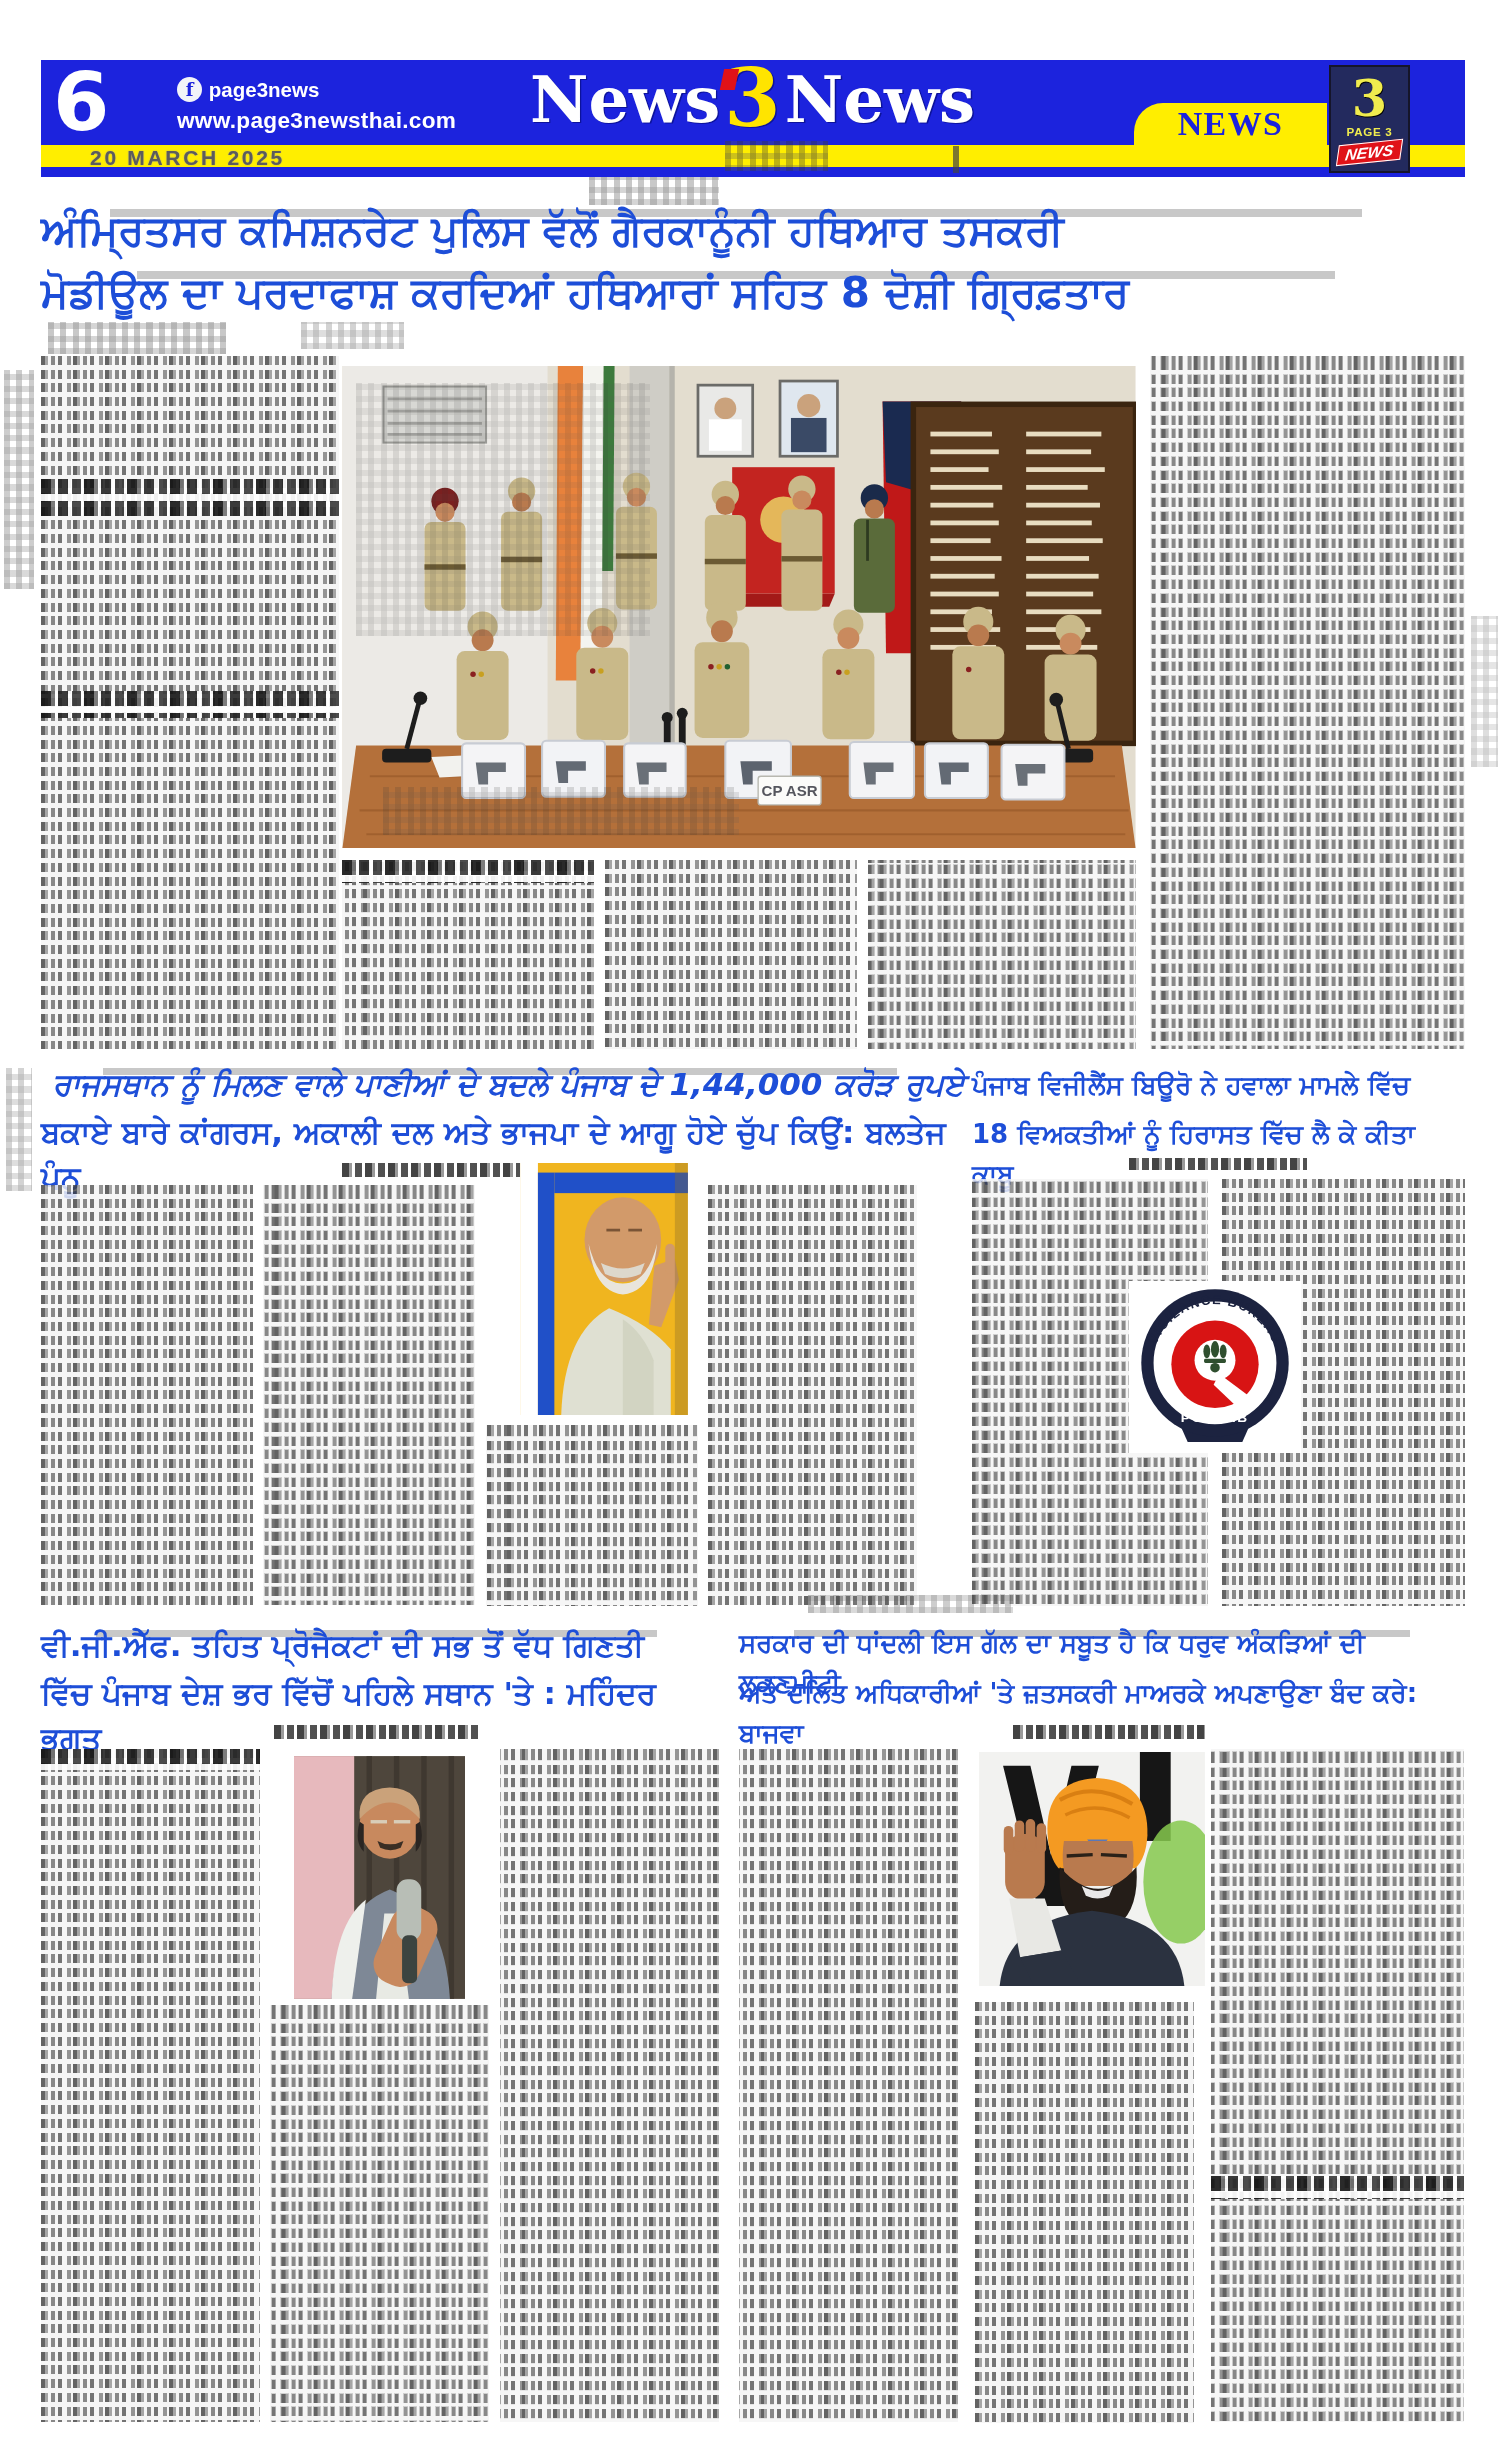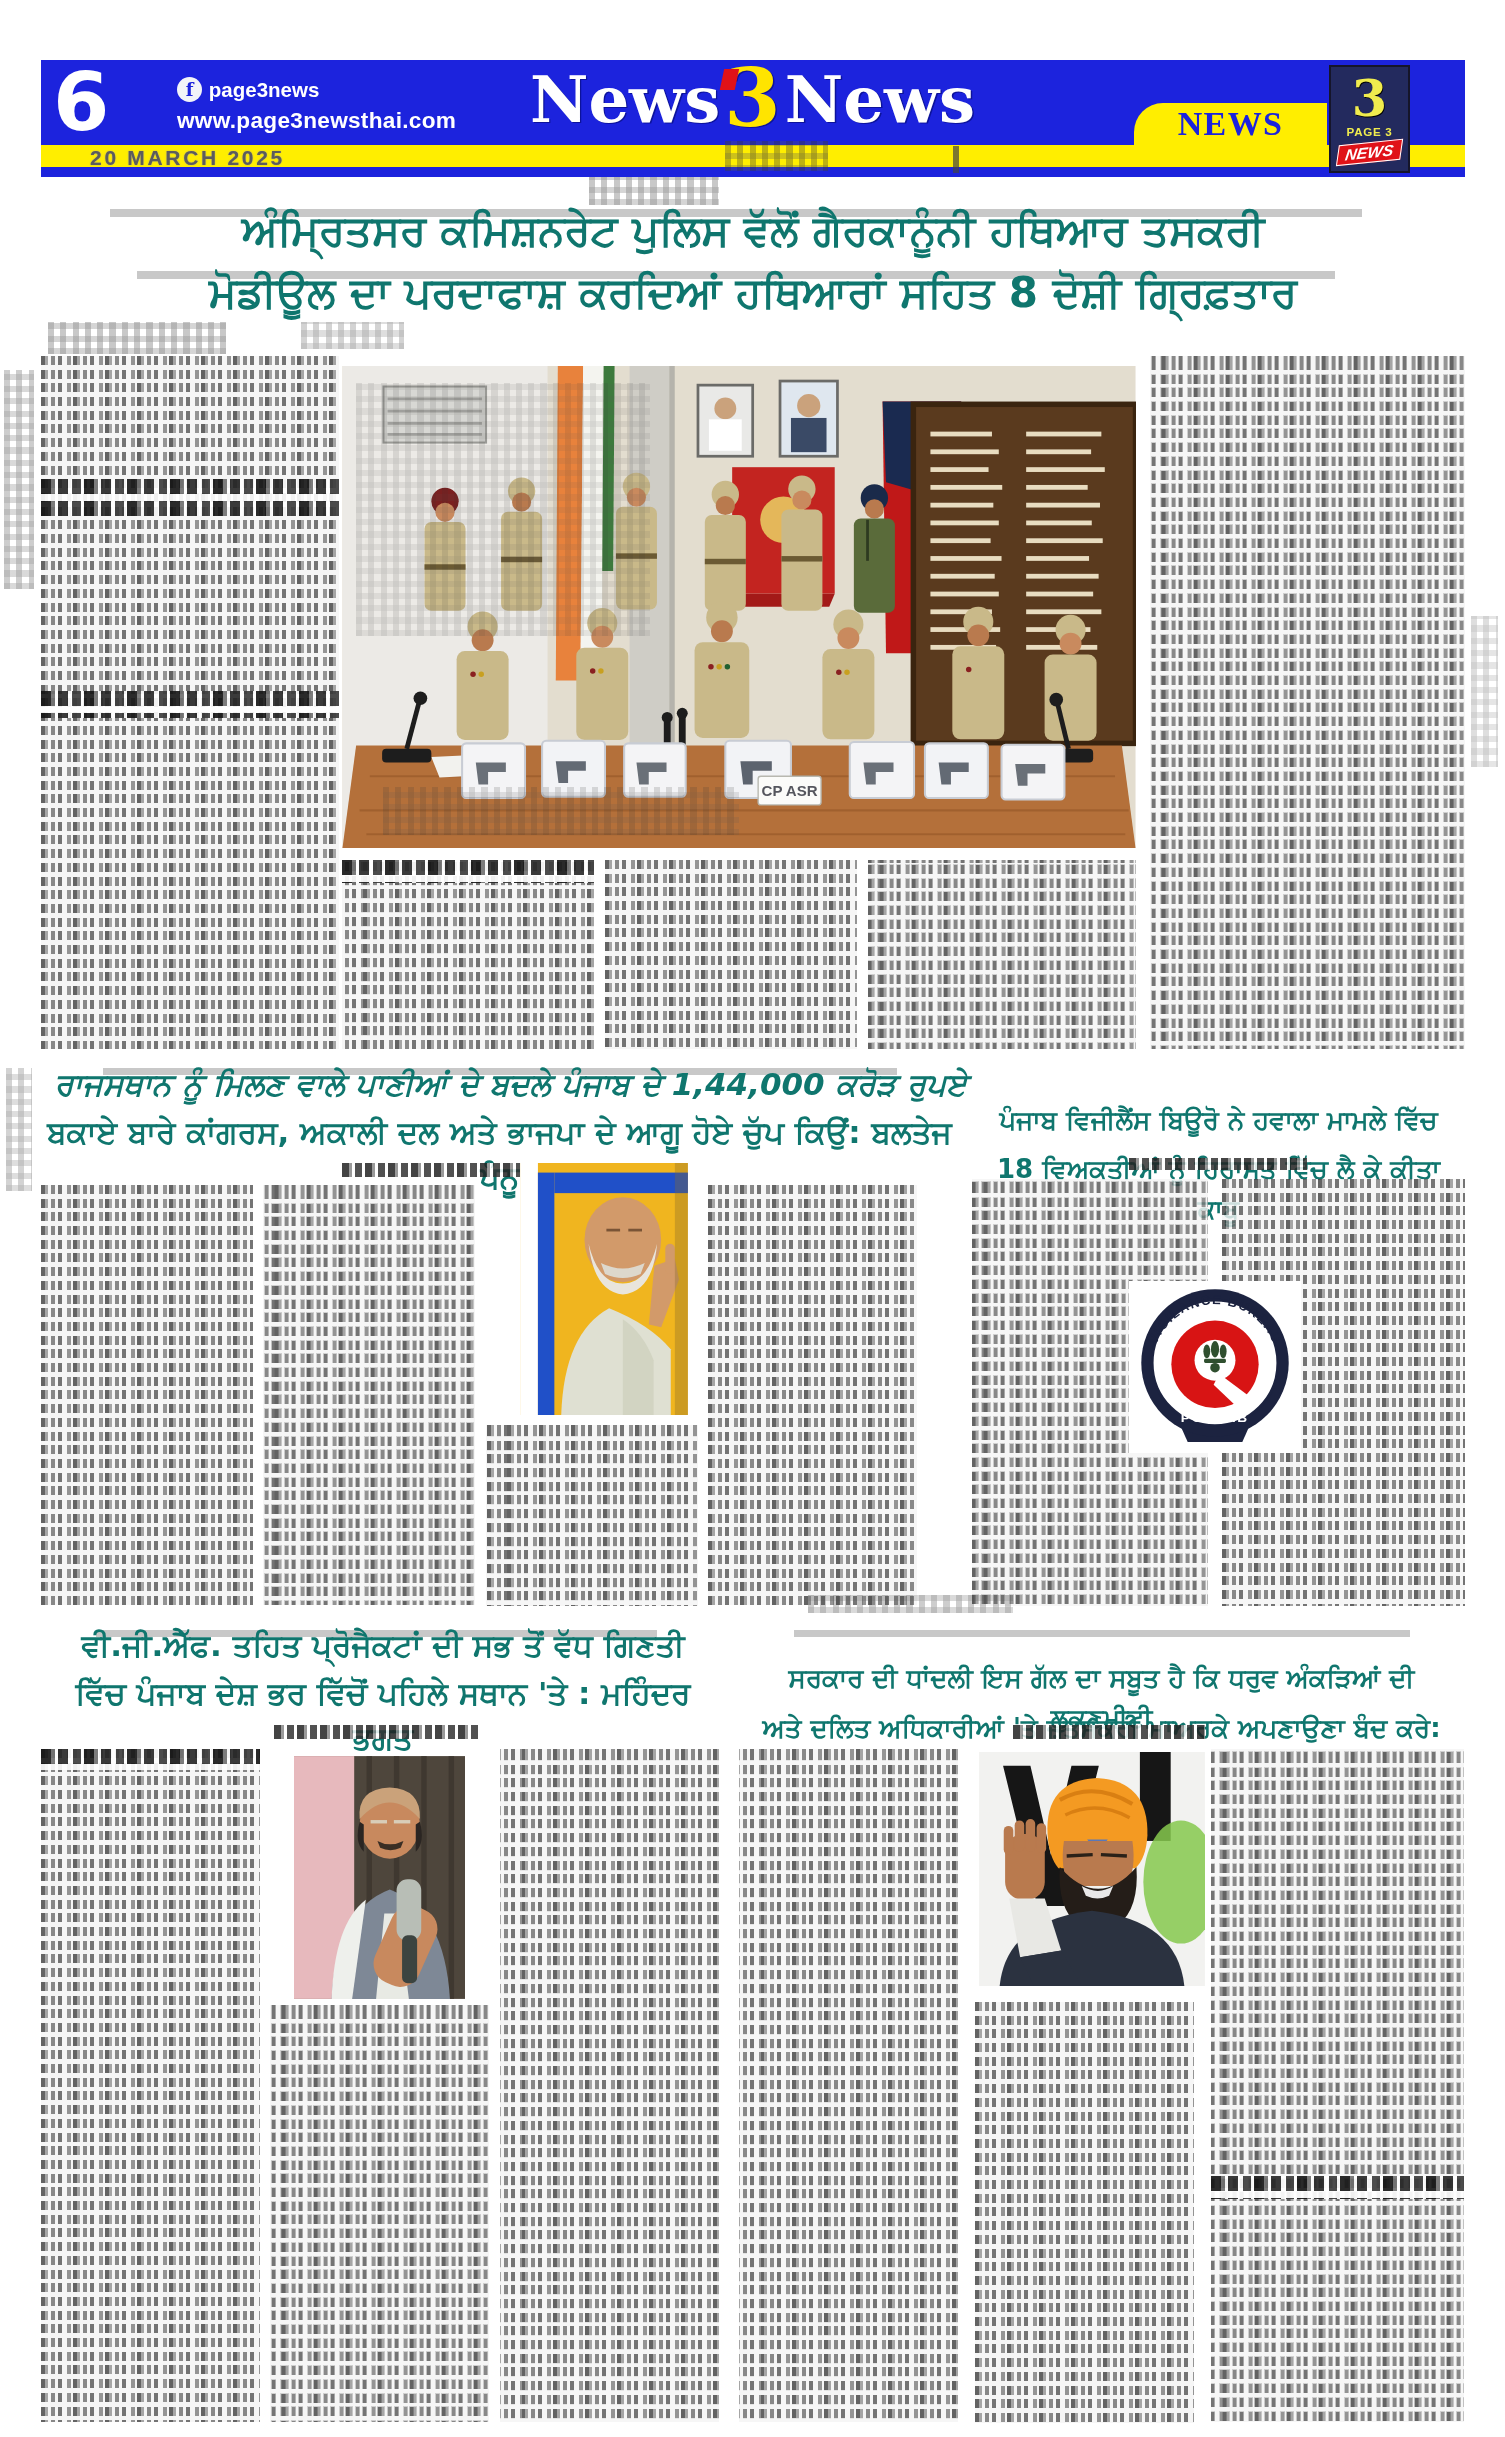--- a/index.html
+++ b/index.html
@@ -17,24 +17,24 @@
   .mast-logo .p2{font-size:81px;line-height:.8;color:#ffe400;margin:0 4.1px;position:relative;text-shadow:1.4px 1.4px 0 #0d139b;}
   .rednotch{position:absolute;left:-2.7px;top:2.7px;width:15px;height:20.5px;background:#e01218;transform:skewX(-12deg);}
   .world-tab{background:#ffee00;border-radius:29px 0 0 0;display:flex;align-items:center;justify-content:center;}
   .world-txt{color:#1c23dd;font-family:"Liberation Serif",serif;font-weight:bold;font-size:34px;letter-spacing:1.4px;}
   .badge{background:#232a5e;border:2.1px solid #15152a;display:flex;flex-direction:column;align-items:center;justify-content:flex-start;z-index:6;}
   .badge .bnum{color:#f0ec4e;font-family:"DejaVu Serif",serif;font-weight:bold;font-size:51px;line-height:1;margin-top:5.5px;text-shadow:0.7px 0.7px 0 #000;}
   .badge .bline{color:#f0ec4e;font-weight:bold;font-size:11.6px;letter-spacing:0.7px;margin-top:1.4px;}
   .badge .bribbon{background:#e01218;color:#fff;font-style:italic;font-weight:bold;font-size:15.7px;padding:0.7px 6.8px;transform:skewX(-14deg) rotate(-6deg);margin-top:4.1px;border:0.7px solid #fff;}
   .datetxt{color:#5c5c5c;font-weight:bold;font-size:21px;letter-spacing:2.7px;text-shadow:0 0 1.4px #999;}
   
-  .headline{font-family:"DejaVu Sans",sans-serif;font-weight:bold;color:#0f766e;text-align:center;}
+  .headline{font-family:"DejaVu Sans",sans-serif;font-weight:bold;color:#1d4ed8;}
   .h-lead{font-size:42px;line-height:60px;}
   .h-mid{font-size:31px;line-height:45px;}
-  .h-sub{font-size:26px;line-height:40px;margin-top:35px;}
+  .h-sub{font-size:26px;line-height:40px;}
   .grayband{background:#9b9b9b;opacity:.55;}
   
   .ncol{opacity:.82;background:
     repeating-linear-gradient(90deg,#3c3c3c 0 4.1px,#949494 4.1px 6.8px,#ffffff 6.8px 9.6px,#6e6e6e 9.6px 14.4px,#ffffff 14.4px 17px,#525252 17px 21px,#ffffff 21px 26px,#7d7d7d 26px 30px,#ffffff 30px 32px),
     repeating-linear-gradient(180deg,#000 0 9px,#fff 9px 13.7px);
     background-blend-mode:lighten;filter:contrast(.92);}
   .ncol.v2{background-position:11.6px 2.7px, 0 4.8px;}
   .ncol.v3{background-position:21px 6.2px, 0 2.1px;}
   .kickern{opacity:.9;background:
     repeating-linear-gradient(90deg,#141414 0 9.6px,#6f6f6f 9.6px 13.7px,#fff 13.7px 17px,#262626 17px 27px,#fff 27px 31.5px,#3a3a3a 31.5px 40px,#fff 40px 43px),

